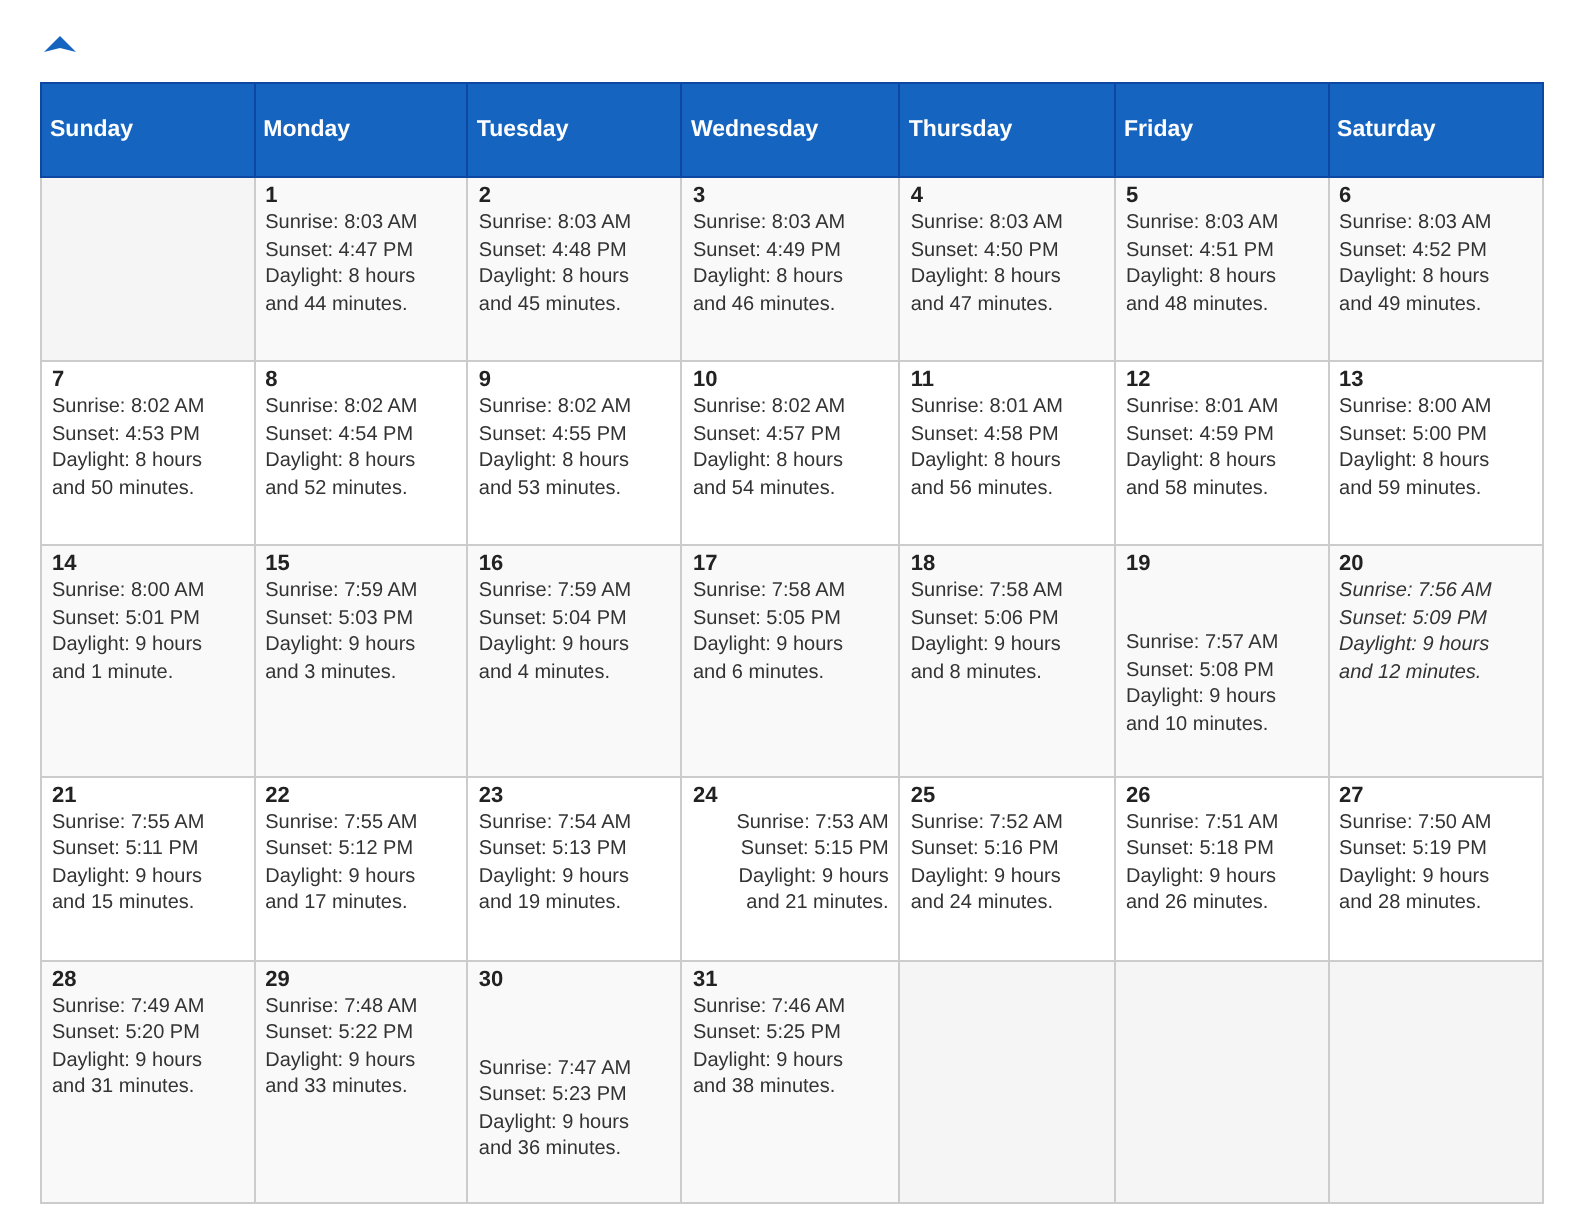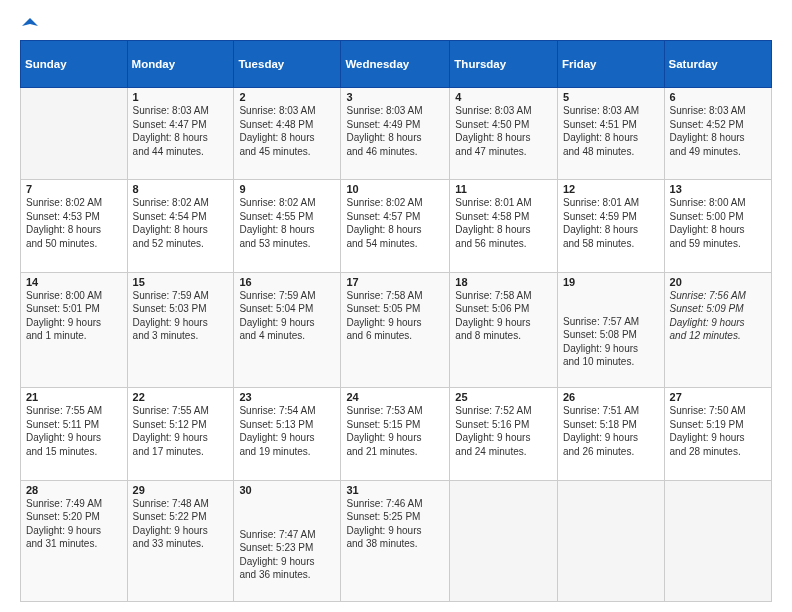--- a/index.html
+++ b/index.html
@@ -287,21 +287,21 @@
           </td>
           <td>
             <span class="day-num">23</span>
             <div class="day-info" style="white-space: pre-line;">Sunrise: 7:54 AM
 Sunset: 5:13 PM
 Daylight: 9 hours
 and 19 minutes.</div>
           </td>
           <td>
             <span class="day-num">24</span>
-            <div class="day-info" style="white-space: pre-line;">Sunrise: 7:53 AM
+            <div class="day-info" style="white-space: pre-line; text-align: right;">Sunrise: 7:53 AM
 Sunset: 5:15 PM
 Daylight: 9 hours
 and 21 minutes.</div>
           </td>
           <td>
             <span class="day-num">25</span>
             <div class="day-info" style="white-space: pre-line;">Sunrise: 7:52 AM
 Sunset: 5:16 PM
 Daylight: 9 hours
 and 24 minutes.</div>

